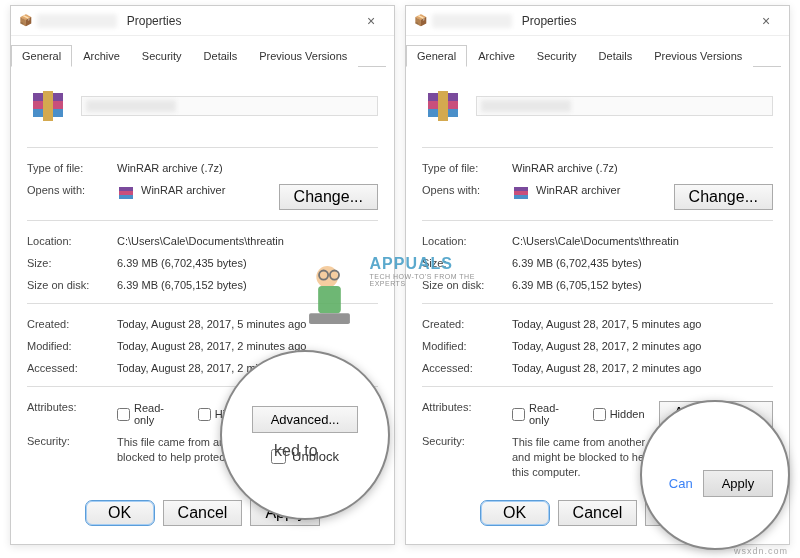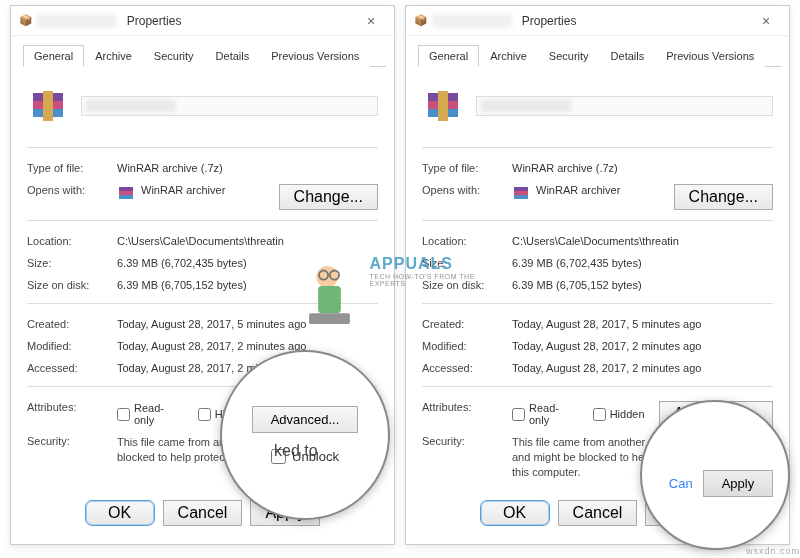--- a/index.html
+++ b/index.html
@@ -4,21 +4,21 @@
 <style>
 * { box-sizing: border-box; margin: 0; padding: 0; }
 body { font-family: "Segoe UI", Tahoma, sans-serif; font-size: 11px; color: #333; background: #fff; width: 800px; height: 558px; position: relative; overflow: hidden; }
 .dialog { position: absolute; width: 385px; height: 540px; border: 1px solid #ccc; background: #fff; box-shadow: 0 2px 8px rgba(0,0,0,0.1); }
 .dialog.left { left: 10px; top: 5px; }
 .dialog.right { left: 405px; top: 5px; }
 .titlebar { height: 30px; display: flex; align-items: center; padding: 0 8px; border-bottom: 1px solid #eee; }
 .titlebar .blur { width: 80px; height: 14px; background: #f0f0f0; filter: blur(2px); border-radius: 2px; margin-left: 4px; }
 .titlebar .title { margin-left: 10px; font-size: 12px; }
 .titlebar .close { margin-left: auto; font-size: 14px; color: #666; width: 30px; text-align: center; cursor: pointer; }
-.tabs { display: flex; margin: 8px 8px 0 12px; border-bottom: 1px solid #ccc; }
+.tabs { display: flex; margin: 8px 8px 0 0; border-bottom: 1px solid #ccc; }
 .tab { padding: 4px 10px; font-size: 11px; border: 1px solid transparent; border-bottom: none; cursor: pointer; position: relative; top: 1px; background: #fff; }
 .tab.active { border-color: #ccc; border-bottom: 1px solid #fff; }
 .content { padding: 12px 16px; }
 .header-row { display: flex; align-items: center; gap: 12px; padding: 6px 0 14px 0; }
 .icon-rar { width: 42px; height: 42px; display: flex; align-items: center; justify-content: center; }
 .icon-rar svg { width: 42px; height: 42px; }
 .filename-box { flex: 1; height: 20px; border: 1px solid #ddd; background: #fafafa; position: relative; }
 .filename-blur { position: absolute; left: 4px; top: 3px; width: 90px; height: 12px; background: #e8e8e8; filter: blur(2px); border-radius: 2px; }
 .sep { border: none; border-top: 1px solid #ddd; margin: 6px 0 10px 0; }
 .row { display: flex; align-items: flex-start; padding: 4px 0; min-height: 22px; }
@@ -40,21 +40,21 @@
 .mag1 { width: 170px; height: 170px; left: 220px; top: 350px; }
 .mag2 { width: 150px; height: 150px; left: 640px; top: 400px; }
 .mag1 .btn, .mag2 .btn { font-size: 13px; padding: 5px 18px; }
 .mag1 .zoom-content { display: flex; flex-direction: column; align-items: center; gap: 16px; }
 .mag1 .chk-big { display: flex; align-items: center; gap: 6px; font-size: 13px; }
 .mag1 .chk-big input { width: 15px; height: 15px; }
 .mag1 .partial { position: absolute; left: 6px; top: 90px; font-size: 16px; color: #444; padding-left: 46px; }
 .mag2 .zoom-content { display: flex; gap: 10px; align-items: center; transform: translate(6px,8px); }
 .mag2 .partial-can { font-size: 13px; color: #3b82f6; }
 .watermark { position: absolute; font-size: 9px; color: #aaa; letter-spacing: 1px; }
-.wm1 { right: 0; bottom: 2px; }
+.wm1 { right: 12px; bottom: 2px; }
 .logo-overlay { position: absolute; left: 300px; top: 255px; width: 200px; height: 90px; z-index: 5; opacity: 0.9; display: flex; align-items: flex-start; gap: 6px; pointer-events: none; }
 .logo-overlay svg { width: 70px; height: 80px; }
 .logo-text { font-size: 16px; font-weight: bold; color: #4aa0c8; letter-spacing: 1px; }
 .logo-sub { font-size: 7px; color: #888; letter-spacing: 0.5px; }
 </style>
 </head>
 <body>
 
 <div class="dialog left">
   <div class="titlebar">

